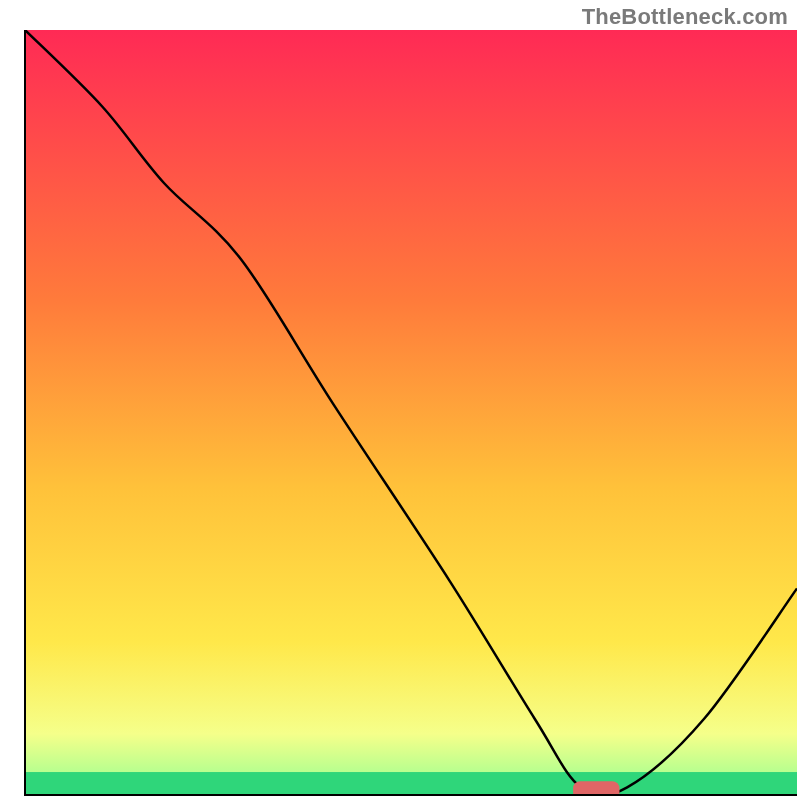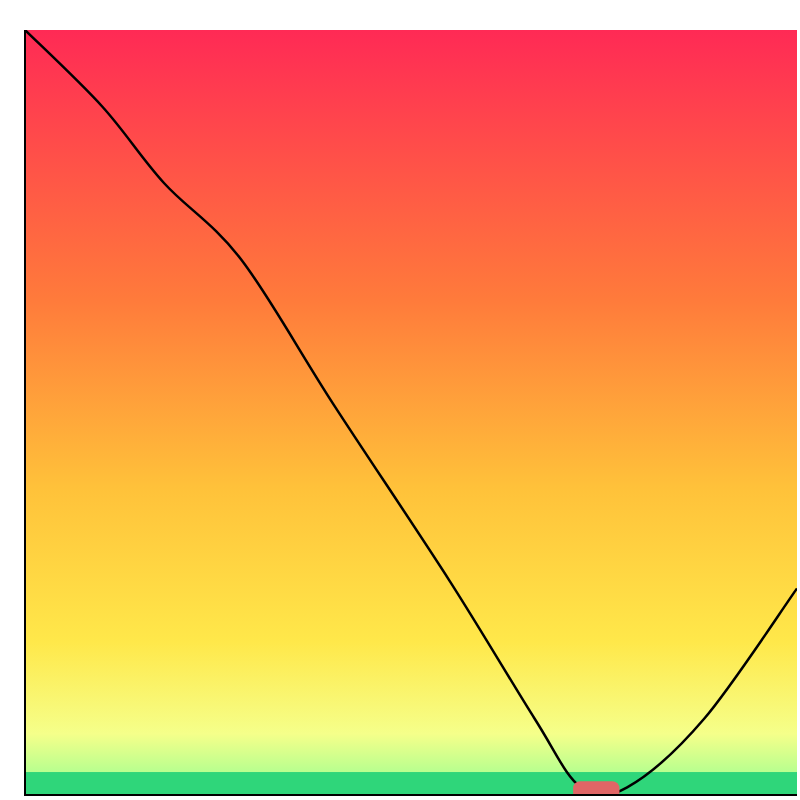--- a/index.html
+++ b/index.html
@@ -43,20 +43,21 @@
     fill: none;
   }
   .marker {
     stroke: none;
   }
 </style>
 </head>
 <body>
 <div class="container">
 
+<div class="watermark">TheBottleneck.com</div>
 
 <svg class="chart" viewBox="0 0 800 800">
   <defs>
     <linearGradient id="bg-grad" x1="0" y1="0" x2="0" y2="1">
           <stop offset="0%" stop-color="#ff2a55"></stop>
           <stop offset="35%" stop-color="#ff7a3b"></stop>
           <stop offset="60%" stop-color="#ffc23a"></stop>
           <stop offset="80%" stop-color="#ffe84a"></stop>
           <stop offset="92%" stop-color="#f5ff8a"></stop>
           <stop offset="97%" stop-color="#b8ff8f"></stop>

